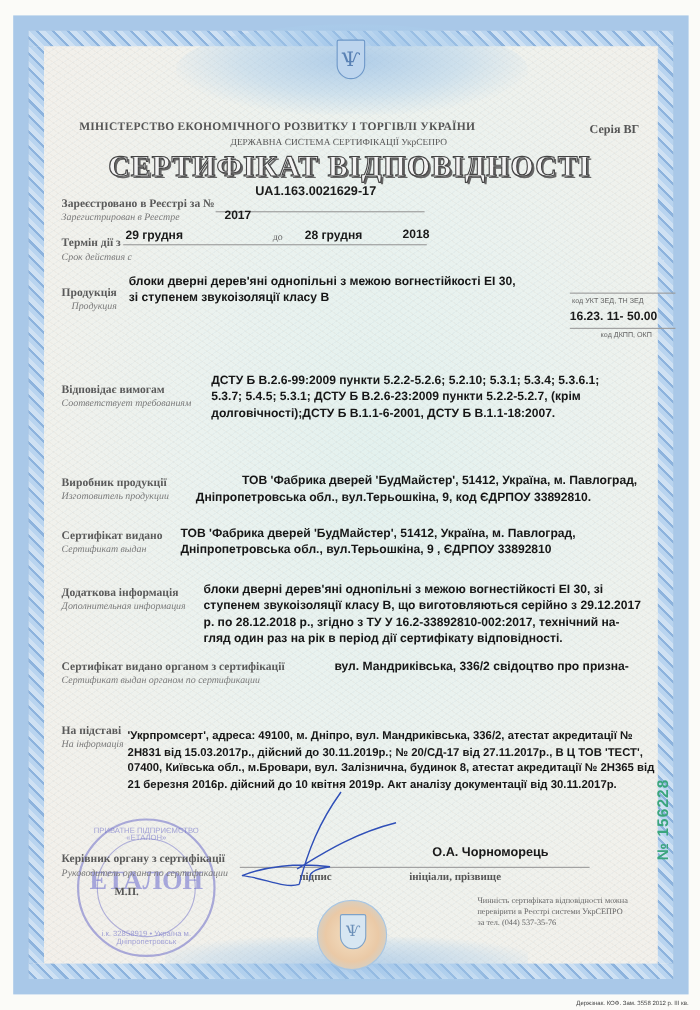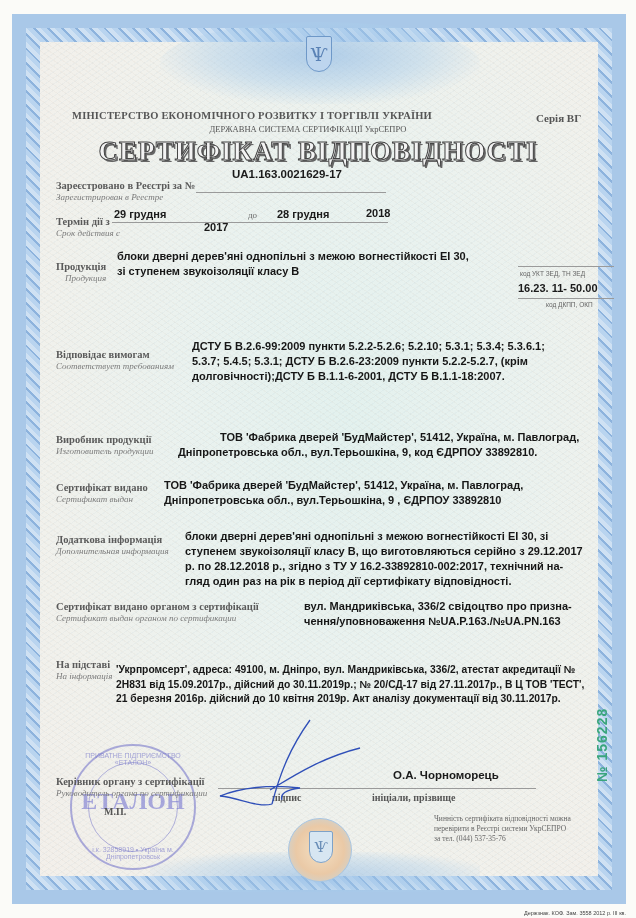--- a/index.html
+++ b/index.html
@@ -115,21 +115,21 @@
   <span class="ua">Зареєстровано в Реєстрі за №</span>
   <span class="ru">Зарегистрирован в Реестре</span>
 </div>
 <div class="uline" style="left:196px; top:192px; width:190px;"></div>
 
 <div class="lbl" style="left:56px; top:216px;">
   <span class="ua">Термін дії з</span>
   <span class="ru">Срок действия с</span>
 </div>
 <div class="date-part" style="left:114px; top:208px;">29 грудня</div>
-<div class="date-part" style="left:204px; top:221px;">2017</div>
+<div class="date-part" style="left:204px; top:190px;">2017</div>
 <div class="do" style="left:248px; top:210px;">до</div>
 <div class="date-part" style="left:277px; top:208px;">28 грудня</div>
 <div class="date-part" style="left:366px; top:207px;">2018</div>
 <div class="uline" style="left:112px; top:222px; width:276px;"></div>
 
 <div class="lbl" style="left:56px; top:261px;text-align:right;">
   <span class="ua">Продукція</span>
   <span class="ru">Продукция</span>
 </div>
 <div class="val" style="left:117px; top:249px;">
@@ -180,30 +180,30 @@
   <div>р. по 28.12.2018 р.,  згідно з ТУ У 16.2-33892810-002:2017,  технічний на-</div>
   <div>гляд один раз на рік в період дії сертифікату відповідності.</div>
 </div>
 
 <div class="lbl" style="left:56px; top:601px;">
   <span class="ua">Сертифікат видано органом з сертифікації</span>
   <span class="ru">Сертификат выдан органом по сертификации</span>
 </div>
 <div class="val" style="left:304px; top:599px;">
   <div>вул. Мандриківська, 336/2 свідоцтво про призна-</div>
-  <div>чення/уповноваження №UA.P.163./№UA.PN.163</div>
 </div>
 
 <div class="lbl" style="left:56px; top:659px;">
   <span class="ua">На підставі</span>
   <span class="ru">На інформація</span>
 </div>
 <div class="val" style="left:116px; top:663px; font-size:10.3px; line-height:14.5px;">
   <div>'Укрпромсерт', адреса: 49100, м. Дніпро, вул. Мандриківська, 336/2, атестат акредитації №</div>
-  <div>2Н831  від 15.09.2017р., дійсний до 30.11.2019р.; № 20/СД-17 від 27.11.2017р., В Ц ТОВ 'ТЕСТ',</div>
+  <div>2Н831  від 15.03.2017р., дійсний до 30.11.2019р.; № 20/СД-17 від 27.11.2017р., В Ц ТОВ 'ТЕСТ',</div>
+  <div>07400, Київська обл., м.Бровари, вул. Залізнична, будинок 8, атестат акредитації № 2Н365 від</div>
   <div>21 березня 2016р. дійсний до 10 квітня 2019р.  Акт аналізу документації від 30.11.2017р.</div>
 </div>
 
 <div class="stamp">
   <div class="stamp-ring-top">ПРИВАТНЕ ПІДПРИЄМСТВО «ЕТАЛОН»</div>
   <div class="stamp-text">ЕТАЛОН</div>
   <div class="stamp-ring-bot">і.к. 32858919 • Україна м. Дніпропетровськ</div>
 </div>
 
 <div class="lbl" style="left:56px; top:776px;">

